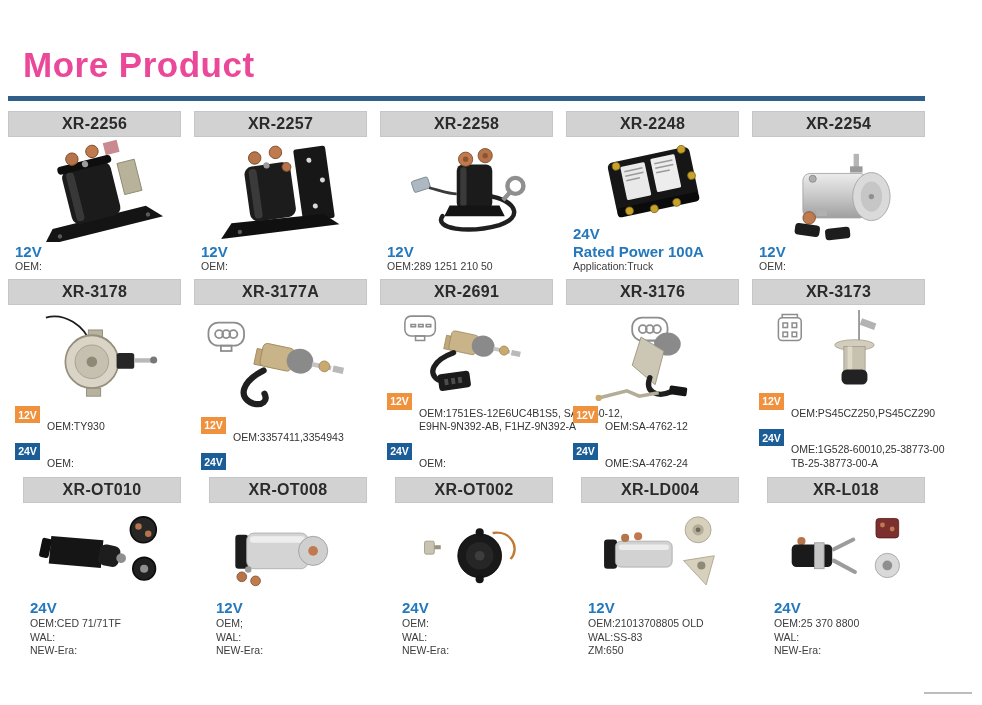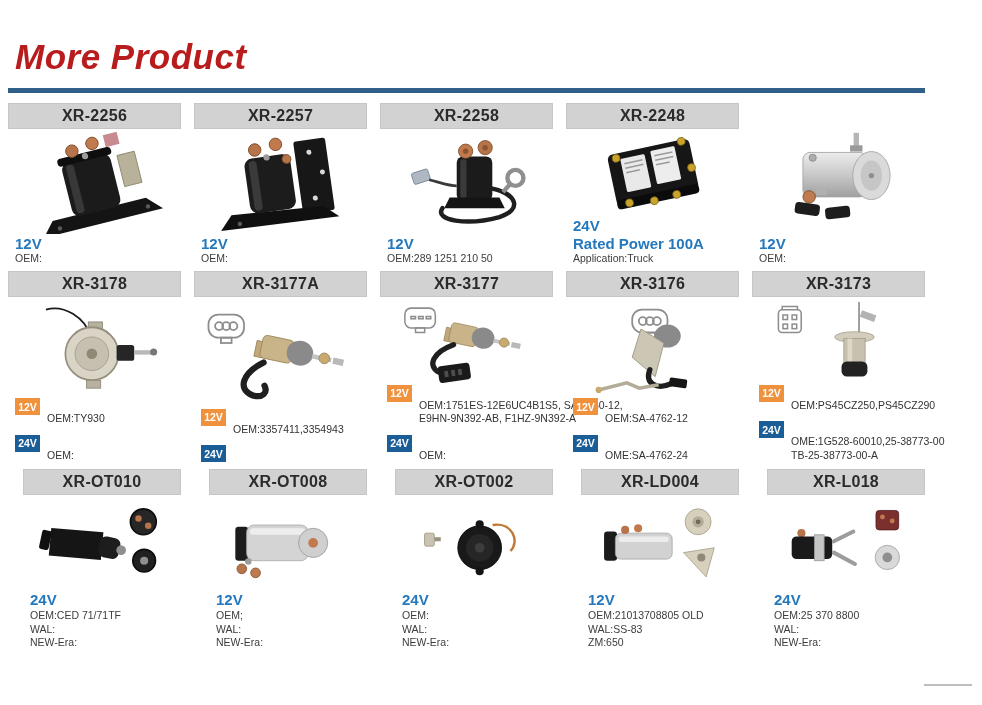--- a/index.html
+++ b/index.html
@@ -3,23 +3,23 @@
 <meta charset="utf-8">
 <style>
   html,body{margin:0;padding:0;background:#ffffff;}
   body{
     width:982px;height:705px;overflow:hidden;position:relative;
     font-family:"Liberation Sans", sans-serif;
     -webkit-font-smoothing:antialiased;
   }
   .page{position:relative;width:982px;height:705px;background:#fff;}
   .page-title{
-    margin:0;padding:34px 0 0 15px;
+    margin:8px;padding:34px 0 0 15px;
     font-size:35px;line-height:46px;font-weight:bold;
-    color:#b91c1c;letter-spacing:.5px;font-style:italic;
+    color:#ec4899;letter-spacing:.5px;
   }
   .title-rule{margin:8px 57px 0 8px;height:5px;background:#30608a;}
   .grid{
     display:grid;grid-template-columns:repeat(5,1fr);
     column-gap:13px;margin:10px 57px 0 8px;
   }
   .card{display:flex;flex-direction:column;min-width:0;}
   .card.row1{height:168px;}
   .card.row2{height:198px;}
   .card.row3{height:186px;margin-left:15px;}
@@ -154,20 +154,21 @@
             </g>
           </svg>
         </div>
     <div class="card-specs">
           <div class="spec-voltage">24V</div>
           <div class="spec-power">Rated Power 100A</div>
           <div class="spec-note">Application:Truck</div>
         </div>
   </div>
       <div class="card row1">
+    <div class="card-header">XR-2254</div>
     <div class="card-image">
           <svg viewBox="0 0 190 110" preserveAspectRatio="xMidYMid meet" aria-hidden="true">
             <defs>
               <linearGradient id="gsil" x1="0" y1="0" x2="0" y2="1">
                 <stop offset="0" stop-color="#ececec"></stop>
                 <stop offset=".5" stop-color="#c9c9c9"></stop>
                 <stop offset="1" stop-color="#9f9f9f"></stop>
               </linearGradient>
             </defs>
             <rect x="112" y="14" width="6" height="18" fill="#b5b5b5"></rect>
@@ -246,21 +247,21 @@
             <span class="badge-lines">
               <div>OEM:3357411,3354943</div>
             </span>
           </div>
           <div class="badge-row">
             <span class="badge blue">24V</span>
           </div>
         </div>
   </div>
       <div class="card row2">
-    <div class="card-header">XR-3177</div>
+    <div class="card-header">XR-2691</div>
     <div class="card-image">
           <svg viewBox="0 0 190 110" preserveAspectRatio="xMidYMid meet" aria-hidden="true">
             <g fill="none" stroke="#8d8d8d" stroke-width="2">
               <rect x="14" y="12" width="40" height="26" rx="8"></rect>
               <rect x="22" y="23" width="6" height="3"></rect>
               <rect x="32" y="23" width="6" height="3"></rect>
               <rect x="42" y="23" width="6" height="3"></rect>
               <rect x="28" y="38" width="12" height="6"></rect>
             </g>
             <g transform="rotate(12 100 54)">

